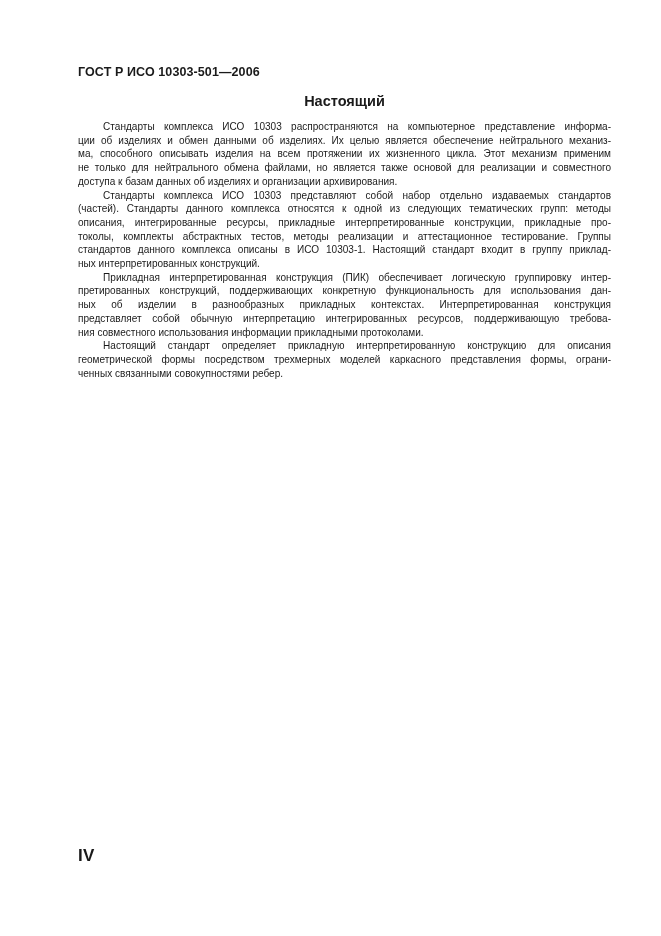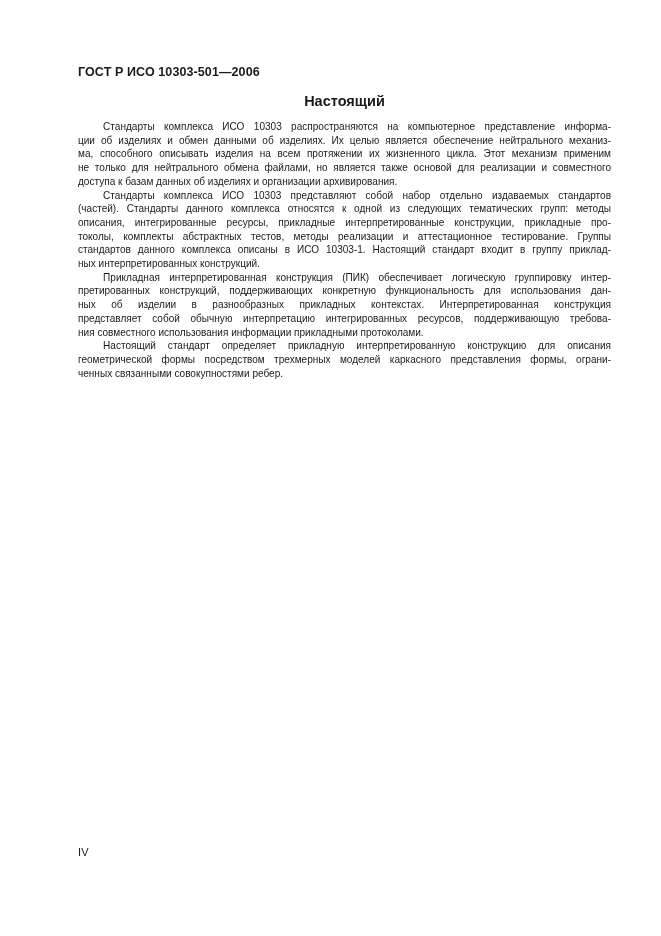--- a/index.html
+++ b/index.html
@@ -56,22 +56,23 @@
     text-align: justify;
     text-align-last: justify;
     white-space: normal;
   }
   .line.last { text-align-last: left; }
   .line.first { text-indent: 27px; }
   .page-number {
     position: absolute;
     left: 78px;
     top: 846px;
-    font-size: 11px;
+    font-size: 17px;
     letter-spacing: 0.3px;
+    font-weight: bold;
   }
 </style>
 </head>
 <body style="background: rgb(255, 255, 255); color: rgb(26, 26, 26);">
 
 <div class="page">
 
   <div class="running-header">ГОСТ Р ИСО 10303-501—2006</div>
 
   <h1 class="section-title">Настоящий</h1>

